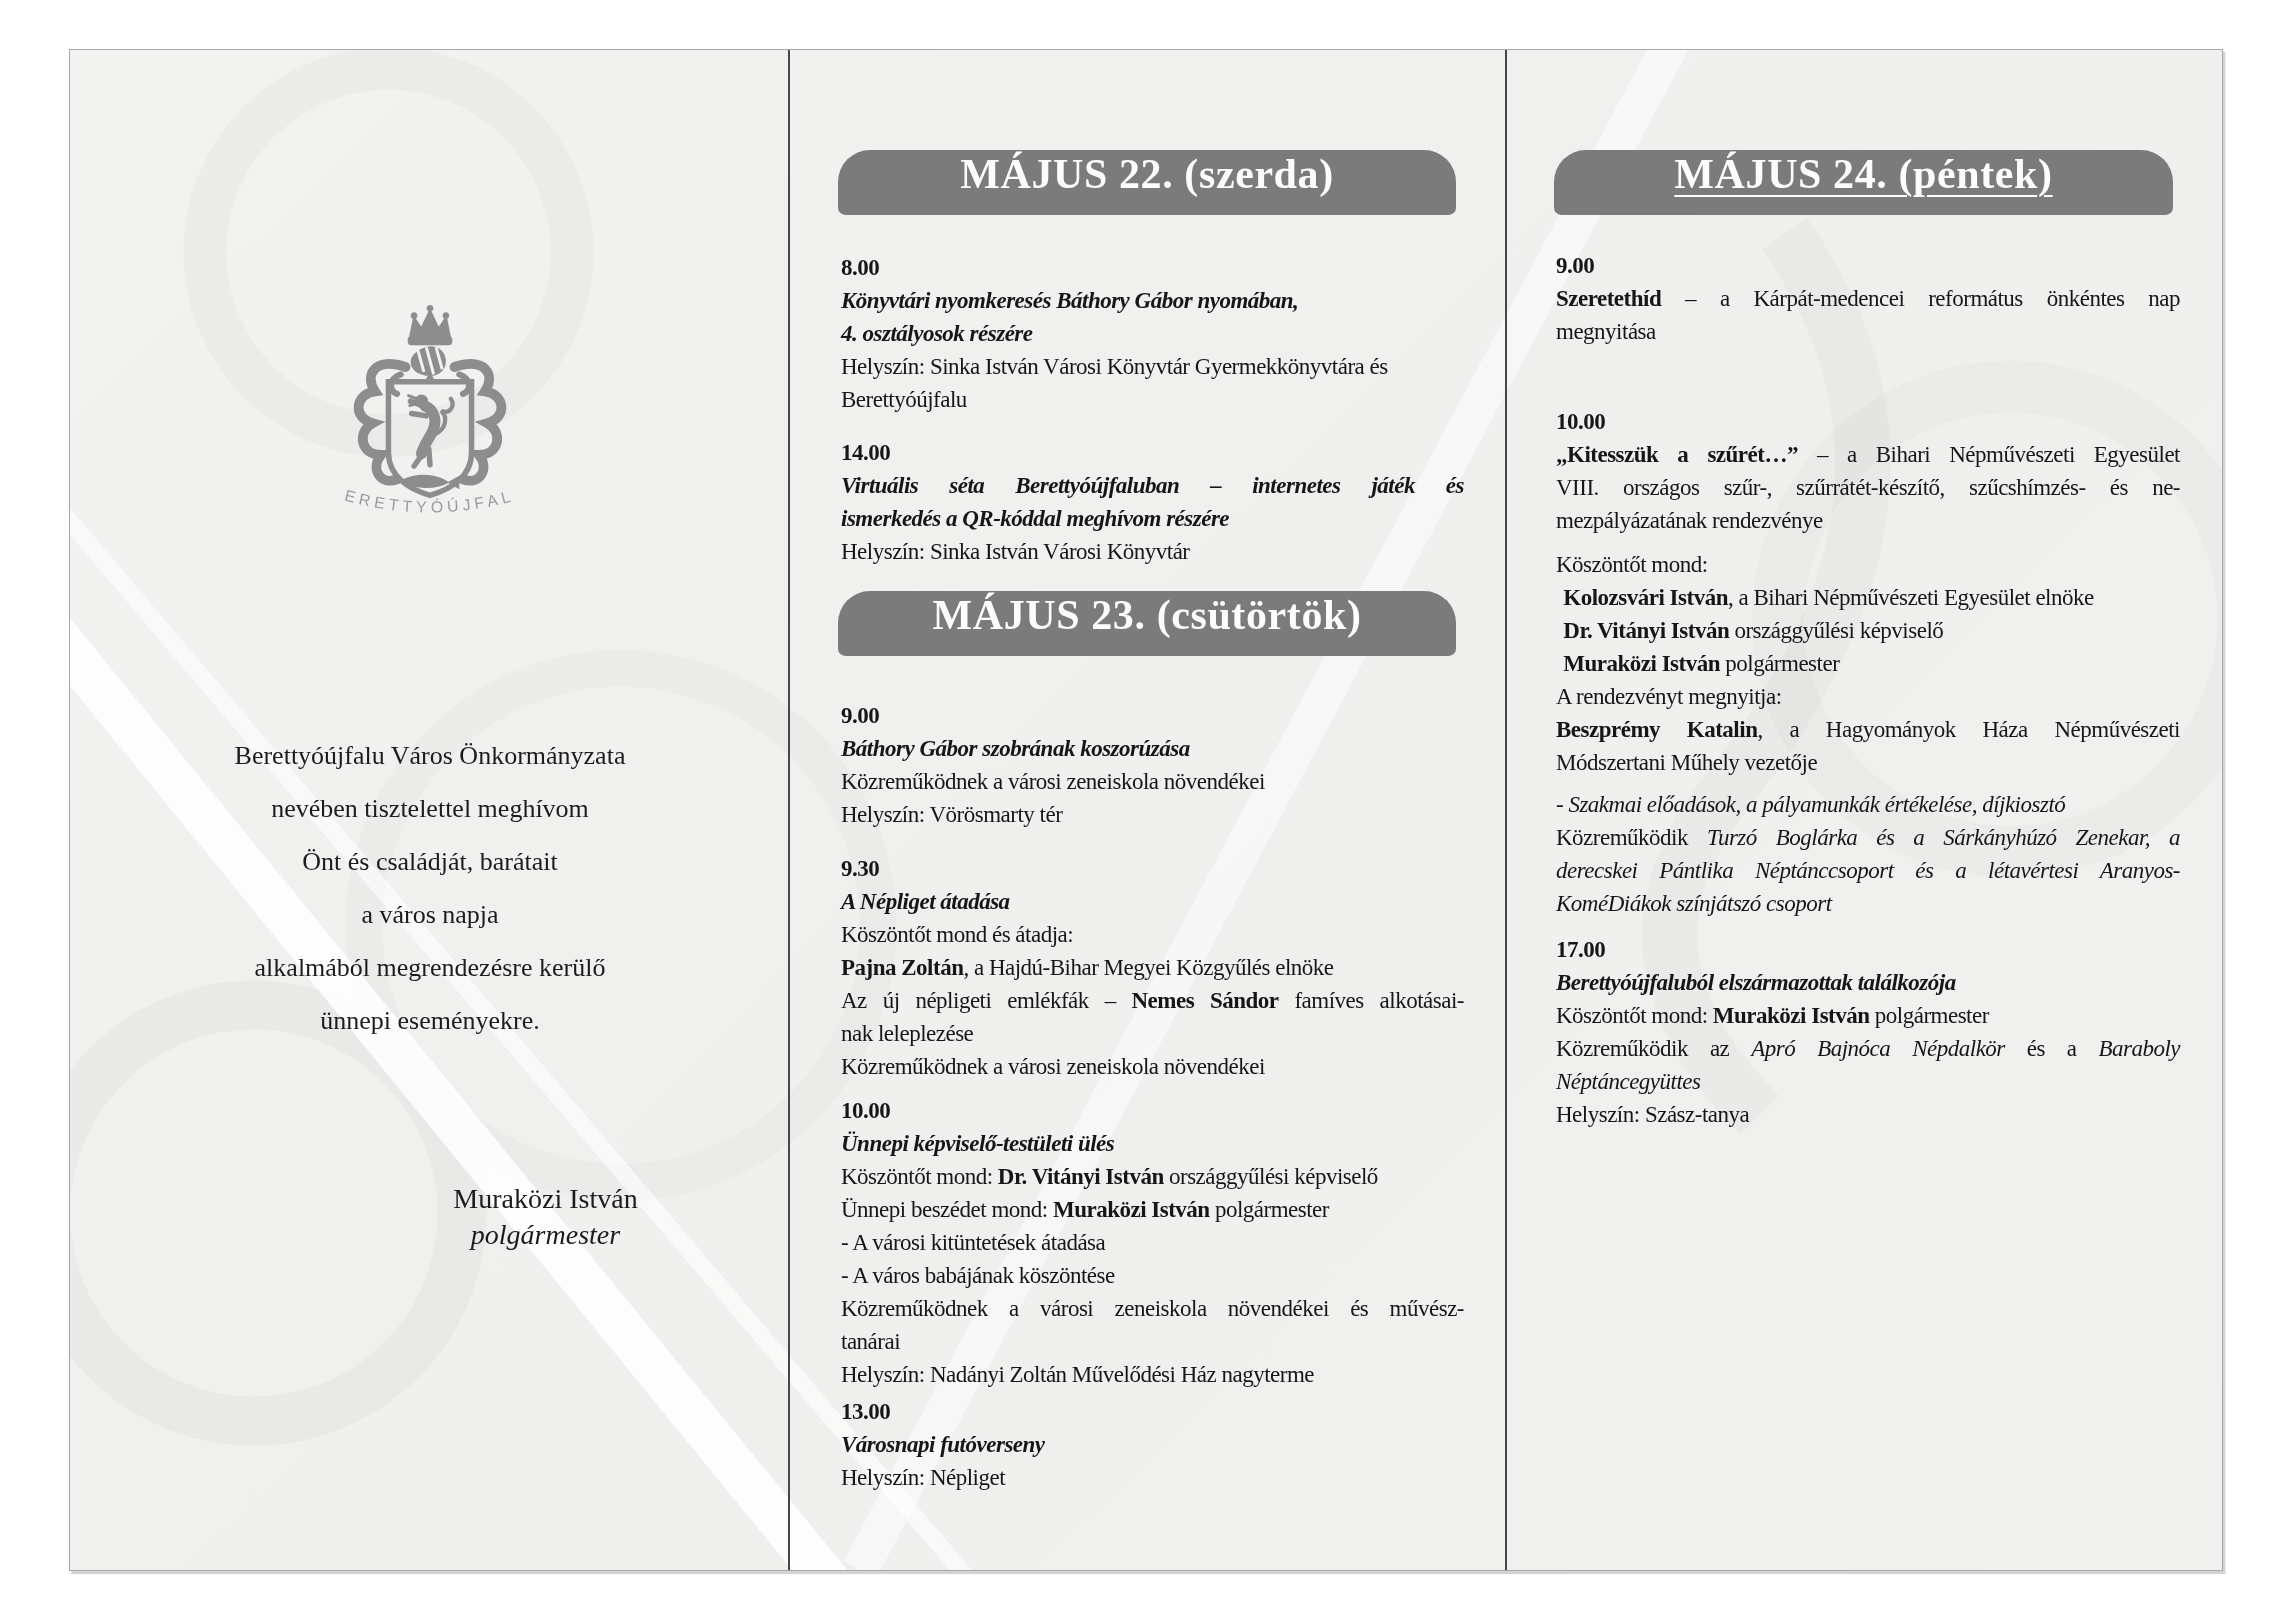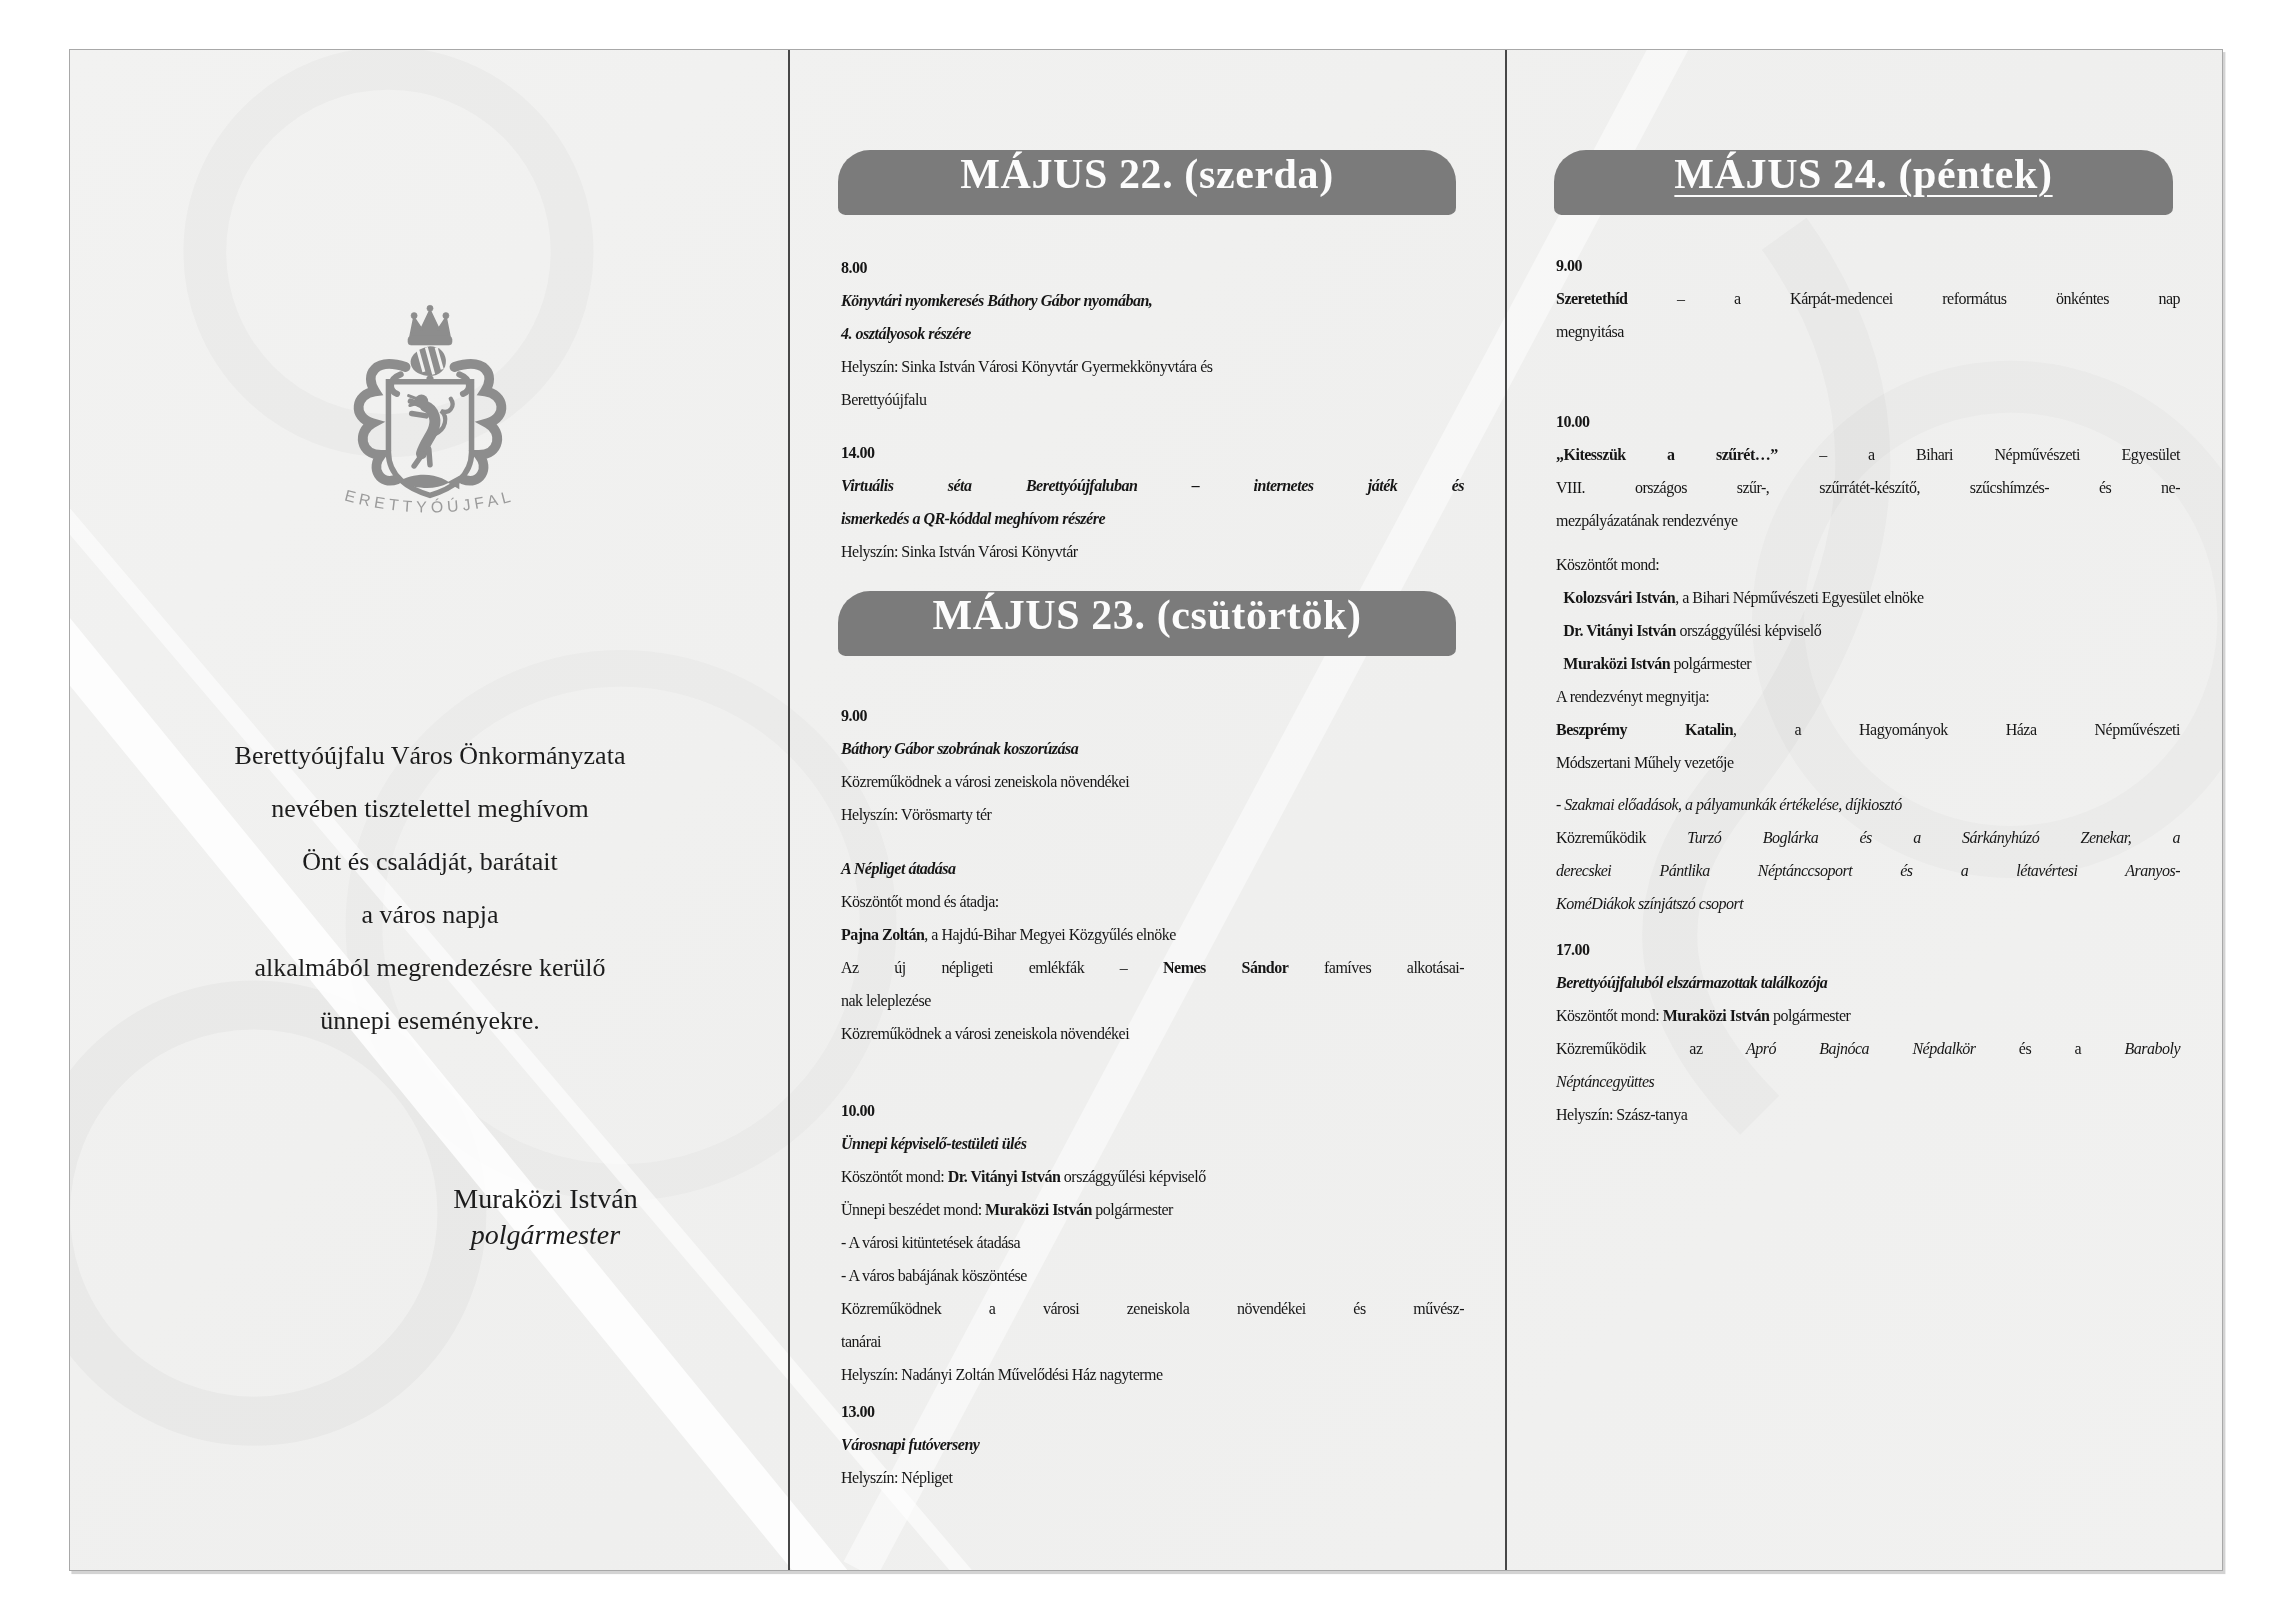--- a/index.html
+++ b/index.html
@@ -24,21 +24,21 @@
   .daybar{
     position:absolute;height:65px;background:#7b7b7b;
     border-radius:32px 32px 7.3px 7.3px;
     display:flex;align-items:flex-start;justify-content:center;
     color:#fcfcfc;font-weight:bold;font-size:42px;letter-spacing:0.6px;
   }
   .daybar .u{text-decoration:underline;text-decoration-thickness:2.4px;text-underline-offset:7.3px;}
 
   .event{position:absolute;}
   .line{
-    font-size:16px;line-height:33px;letter-spacing:-0.5px;
+    font-size:23px;line-height:33px;letter-spacing:-0.5px;
     color:#161616;width:100%;
   }
   .t{font-weight:bold;}
   .bt{font-weight:bold;font-style:italic;}
   .bi{font-weight:bold;}
   .i{font-style:italic;}
   .j{text-align:justify;text-align-last:justify;}
   .ind{padding-left:7.3px;}
 
   .emblem{position:absolute;left:262px;top:251px;width:196px;height:223px;}
@@ -146,20 +146,21 @@
   </div>
 
   <section class="event" style="left:771px;top:649px;width:623px;">
     <div class="line t">9.00</div>
     <div class="line bt">Báthory Gábor szobrának koszorúzása</div>
     <div class="line">Közreműködnek a városi zeneiskola növendékei</div>
     <div class="line">Helyszín: Vörösmarty tér</div>
   </section>
 
   <section class="event" style="left:771px;top:802px;width:623px;">
+    <div class="line t">9.30</div>
     <div class="line bt">A Népliget átadása</div>
     <div class="line">Köszöntőt mond és átadja:</div>
     <div class="line"><span class="bi">Pajna Zoltán</span><span>, a Hajdú-Bihar Megyei Közgyűlés elnöke</span></div>
     <div class="line j"><span>Az új népligeti emlékfák – </span><span class="bi">Nemes Sándor</span><span> famíves alkotásai-</span></div>
     <div class="line">nak leleplezése</div>
     <div class="line">Közreműködnek a városi zeneiskola növendékei</div>
   </section>
 
   <section class="event" style="left:771px;top:1044px;width:623px;">
     <div class="line t">10.00</div>

